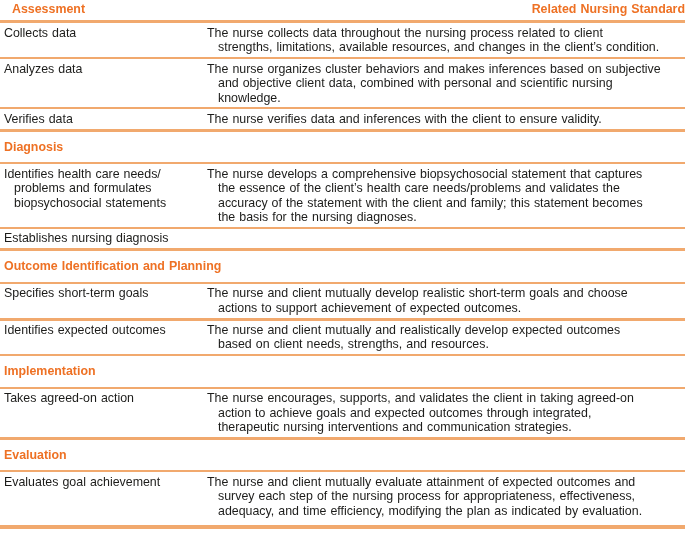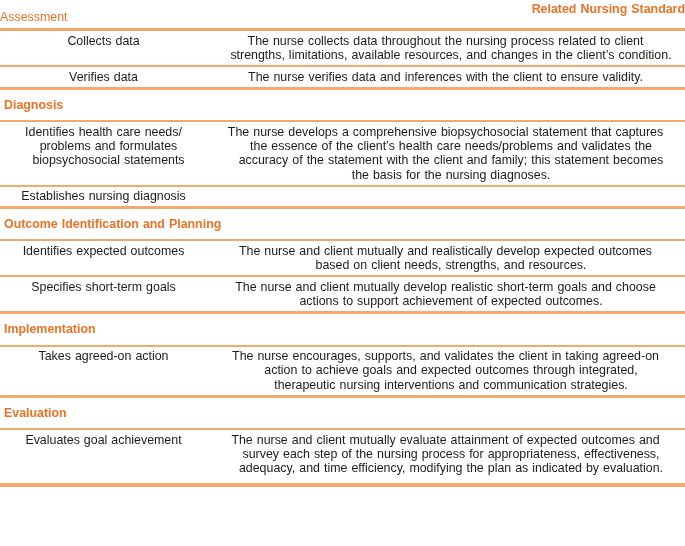--- a/index.html
+++ b/index.html
@@ -21,44 +21,42 @@
   }
   .header-row{
     display:flex;
     padding:2px 0 4px 0;
     border-bottom:3px solid var(--rule);
   }
   .col-term-h{
     width:203px;
     flex:0 0 203px;
     box-sizing:border-box;
-    padding-left:0;
-    font-weight:normal;
+    padding-left:12px;
+    font-weight:bold;
     color:var(--accent);
-    margin-top:8px;
   }
   .col-std-h{
     flex:1;
     box-sizing:border-box;
     padding-left:15px;
     font-weight:bold;
     color:var(--accent);
     text-align:right;
   }
   .section-title-row{
     padding:8px 0 8px 4px;
     border-bottom:2px solid var(--rule);
     font-weight:bold;
     color:var(--accent);
   }
   .data-row{
     display:flex;
     padding:2.5px 0;
     border-bottom:2px solid var(--rule);
-    text-align:center;
   }
   .data-row.section-end{border-bottom-width:3px;}
   .data-row.table-end{border-bottom-width:4px;padding-bottom:7px;}
   .cell-term{
     width:203px;
     flex:0 0 203px;
     box-sizing:border-box;
     padding-left:14px;
     text-indent:-10px;
     white-space:pre-line;
@@ -80,49 +78,55 @@
   <div class="header-row">
     <div class="col-term-h">Assessment</div>
     <div class="col-std-h">Related Nursing Standard</div>
   </div>
 
   <div class="data-row">
     <div class="cell-term">Collects data</div>
     <div class="cell-std">The nurse collects data throughout the nursing process related to client
 strengths, limitations, available resources, and changes in the client’s condition.</div>
   </div>
+  <div class="data-row">
+    <div class="cell-term">Analyzes data</div>
+    <div class="cell-std">The nurse organizes cluster behaviors and makes inferences based on subjective
+and objective client data, combined with personal and scientific nursing
+knowledge.</div>
+  </div>
   <div class="data-row section-end">
     <div class="cell-term">Verifies data</div>
     <div class="cell-std">The nurse verifies data and inferences with the client to ensure validity.</div>
   </div>
 
   <div class="section-title-row">Diagnosis</div>
   <div class="data-row">
     <div class="cell-term">Identifies health care needs/
 problems and formulates
 biopsychosocial statements</div>
     <div class="cell-std">The nurse develops a comprehensive biopsychosocial statement that captures
 the essence of the client’s health care needs/problems and validates the
 accuracy of the statement with the client and family; this statement becomes
 the basis for the nursing diagnoses.</div>
   </div>
   <div class="data-row section-end">
     <div class="cell-term">Establishes nursing diagnosis</div>
   </div>
 
   <div class="section-title-row">Outcome Identification and Planning</div>
+  <div class="data-row section-end">
+    <div class="cell-term">Specifies short-term goals</div>
+    <div class="cell-std">The nurse and client mutually develop realistic short-term goals and choose
+actions to support achievement of expected outcomes.</div>
+  </div>
   <div class="data-row">
     <div class="cell-term">Identifies expected outcomes</div>
     <div class="cell-std">The nurse and client mutually and realistically develop expected outcomes
 based on client needs, strengths, and resources.</div>
-  </div>
-  <div class="data-row section-end">
-    <div class="cell-term">Specifies short-term goals</div>
-    <div class="cell-std">The nurse and client mutually develop realistic short-term goals and choose
-actions to support achievement of expected outcomes.</div>
   </div>
 
   <div class="section-title-row">Implementation</div>
   <div class="data-row section-end">
     <div class="cell-term">Takes agreed-on action</div>
     <div class="cell-std">The nurse encourages, supports, and validates the client in taking agreed-on
 action to achieve goals and expected outcomes through integrated,
 therapeutic nursing interventions and communication strategies.</div>
   </div>
 

